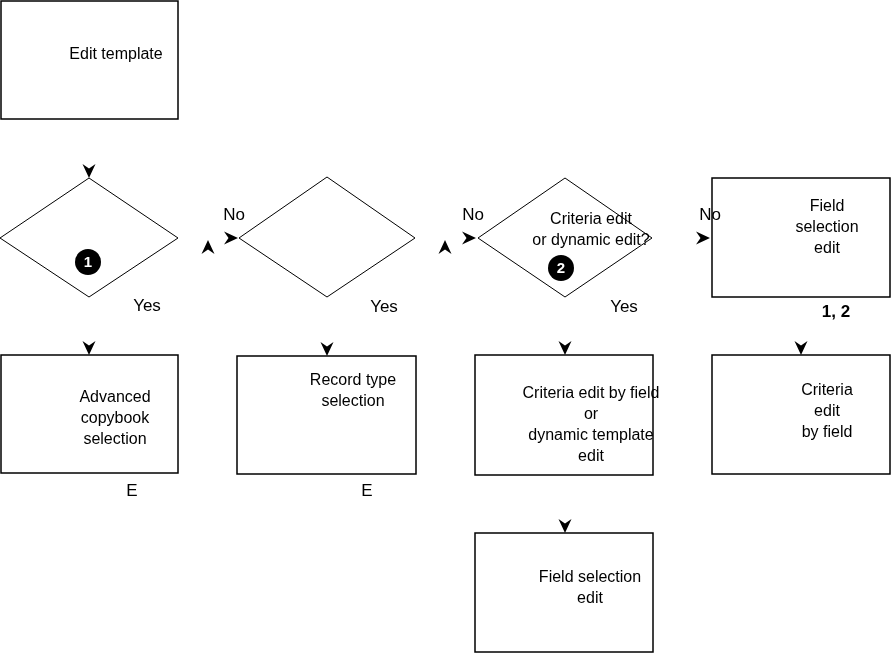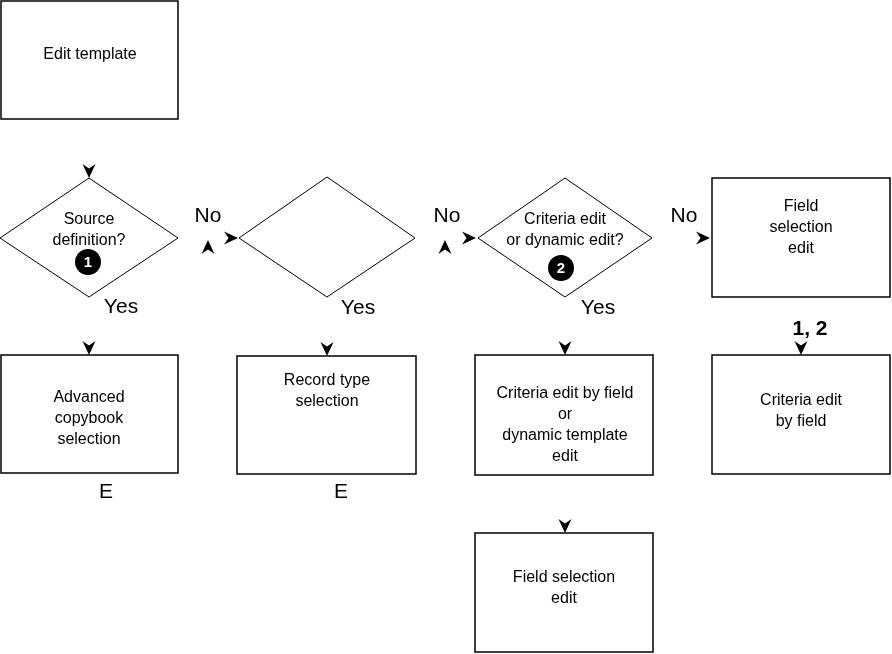--- a/index.html
+++ b/index.html
@@ -29,23 +29,24 @@
   .diamond { stroke-width: 1px; }
   .flow { stroke-width: 1.2px; fill: none; }
   .arrowhead { fill: #000000; stroke: none; }
   .lbl {
     position: absolute;
     transform: translate(-50%, -50%);
     text-align: center;
     white-space: pre-line;
     font-size: 16px;
     line-height: 21px;
+    margin-left: 26px;
   }
   .edge-lbl {
-    font-size: 21px;
+    font-size: 17px;
     line-height: 18px;
     white-space: nowrap;
     text-align: center;
   }
   .bold { font-weight: bold; }
   .badge {
     position: absolute;
     transform: translate(-50%, -50%);
     width: 26px;
     height: 26px;
@@ -98,22 +99,20 @@
     <polygon class="arrowhead" points="208,240 201.5,254 208,249.5 214.5,254"></polygon>
     <polygon class="arrowhead" points="445,240 438.5,254 445,249.5 451.5,254"></polygon>
     <polygon class="arrowhead" points="89,355 82.5,341 89,345.5 95.5,341"></polygon>
     <polygon class="arrowhead" points="327,356 320.5,342 327,346.5 333.5,342"></polygon>
     <polygon class="arrowhead" points="565,355 558.5,341 565,345.5 571.5,341"></polygon>
     <polygon class="arrowhead" points="801,355 794.5,341 801,345.5 807.5,341"></polygon>
     <polygon class="arrowhead" points="565,533 558.5,519 565,523.5 571.5,519"></polygon>
   </svg>
 
   <div class="lbl" style="left:90px;  top:53px;">Edit template</div>
-  <div class="lbl" style="left:89px;  top:229px;">Source
-definition?</div>
   <div class="lbl" style="left:565px; top:229px;">Criteria edit
 or dynamic edit?</div>
   <div class="lbl" style="left:801px; top:226px;">Field selection
 edit</div>
   <div class="lbl" style="left:89px;  top:417px;text-align:center;">Advanced
 copybook
 selection</div>
   <div class="lbl" style="left:327px; top:390px;">Record type
 selection</div>
   <div class="lbl" style="left:565px; top:424px;">Criteria edit by field
@@ -129,15 +128,15 @@
   <div class="badge" style="left:561px; top:268px;">2</div>
 
   <div class="lbl edge-lbl" style="left:208px; top:215px;">No</div>
   <div class="lbl edge-lbl" style="left:447px; top:215px;">No</div>
   <div class="lbl edge-lbl" style="left:684px; top:215px;">No</div>
   <div class="lbl edge-lbl" style="left:121px; top:306px;">Yes</div>
   <div class="lbl edge-lbl" style="left:358px; top:307px;">Yes</div>
   <div class="lbl edge-lbl" style="left:598px; top:307px;">Yes</div>
   <div class="lbl edge-lbl" style="left:106px; top:491px;">E</div>
   <div class="lbl edge-lbl" style="left:341px; top:491px;">E</div>
-  <div class="lbl edge-lbl bold" style="left:810px; top:328px;">1, 2</div>
+  <div class="lbl edge-lbl bold" style="left:810px; top:312px;">1, 2</div>
 
 </div>
 
 </body></html>

